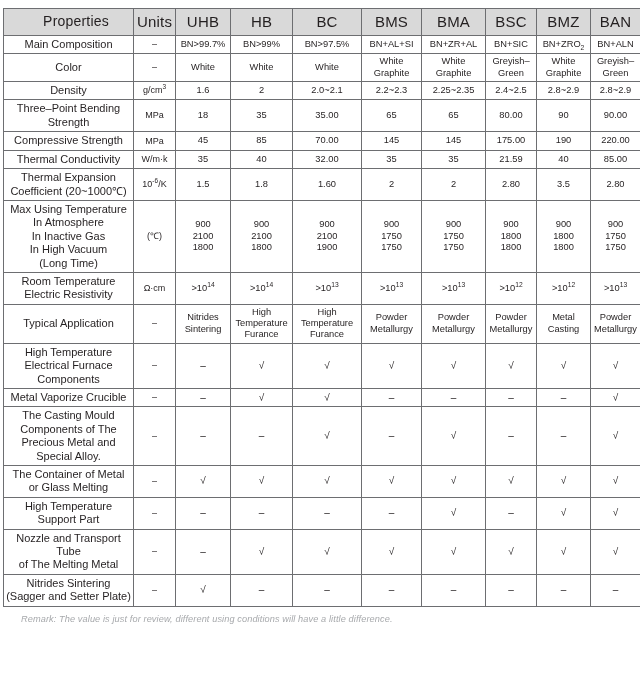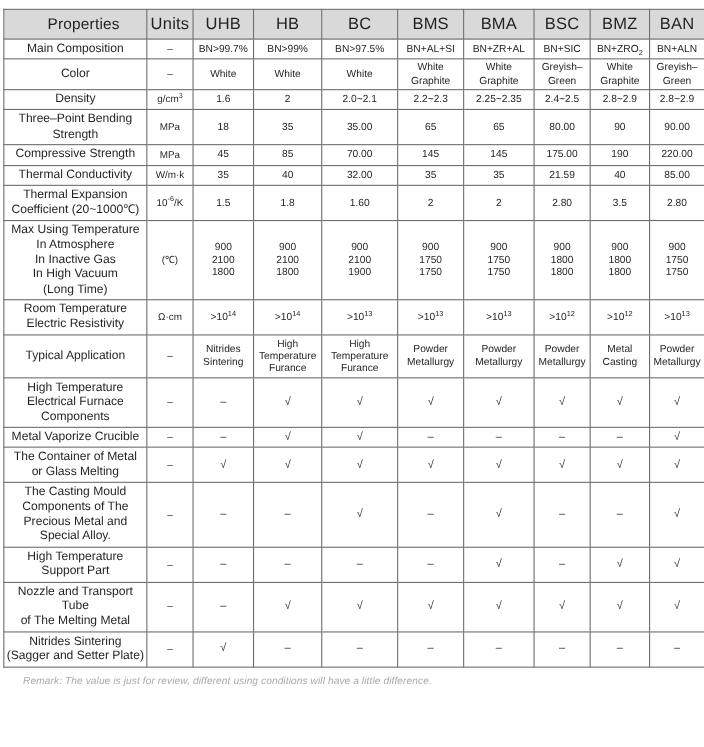--- a/index.html
+++ b/index.html
@@ -244,41 +244,41 @@
           <td class="mark">–</td>
           <td class="mark">√</td>
           <td class="mark">√</td>
           <td class="mark">–</td>
           <td class="mark">–</td>
           <td class="mark">–</td>
           <td class="mark">–</td>
           <td class="mark">√</td>
         </tr>
         <tr>
+          <td class="label">The Casting Mould<br>Components of The<br>Precious Metal and<br>Special Alloy.</td>
+          <td class="unit">–</td>
+          <td class="mark">–</td>
+          <td class="mark">–</td>
+          <td class="mark">√</td>
+          <td class="mark">–</td>
+          <td class="mark">√</td>
+          <td class="mark">–</td>
+          <td class="mark">–</td>
+          <td class="mark">√</td>
+        </tr>
+        <tr>
           <td class="label">The Container of Metal<br>or Glass Melting</td>
           <td class="unit">–</td>
           <td class="mark">√</td>
           <td class="mark">√</td>
           <td class="mark">√</td>
           <td class="mark">√</td>
           <td class="mark">√</td>
           <td class="mark">√</td>
           <td class="mark">√</td>
-          <td class="mark">√</td>
-        </tr>
-        <tr>
-          <td class="label">The Casting Mould<br>Components of The<br>Precious Metal and<br>Special Alloy.</td>
-          <td class="unit">–</td>
-          <td class="mark">–</td>
-          <td class="mark">–</td>
-          <td class="mark">√</td>
-          <td class="mark">–</td>
-          <td class="mark">√</td>
-          <td class="mark">–</td>
-          <td class="mark">–</td>
           <td class="mark">√</td>
         </tr>
         <tr>
           <td class="label">High Temperature<br>Support Part</td>
           <td class="unit">–</td>
           <td class="mark">–</td>
           <td class="mark">–</td>
           <td class="mark">–</td>
           <td class="mark">–</td>
           <td class="mark">√</td>

